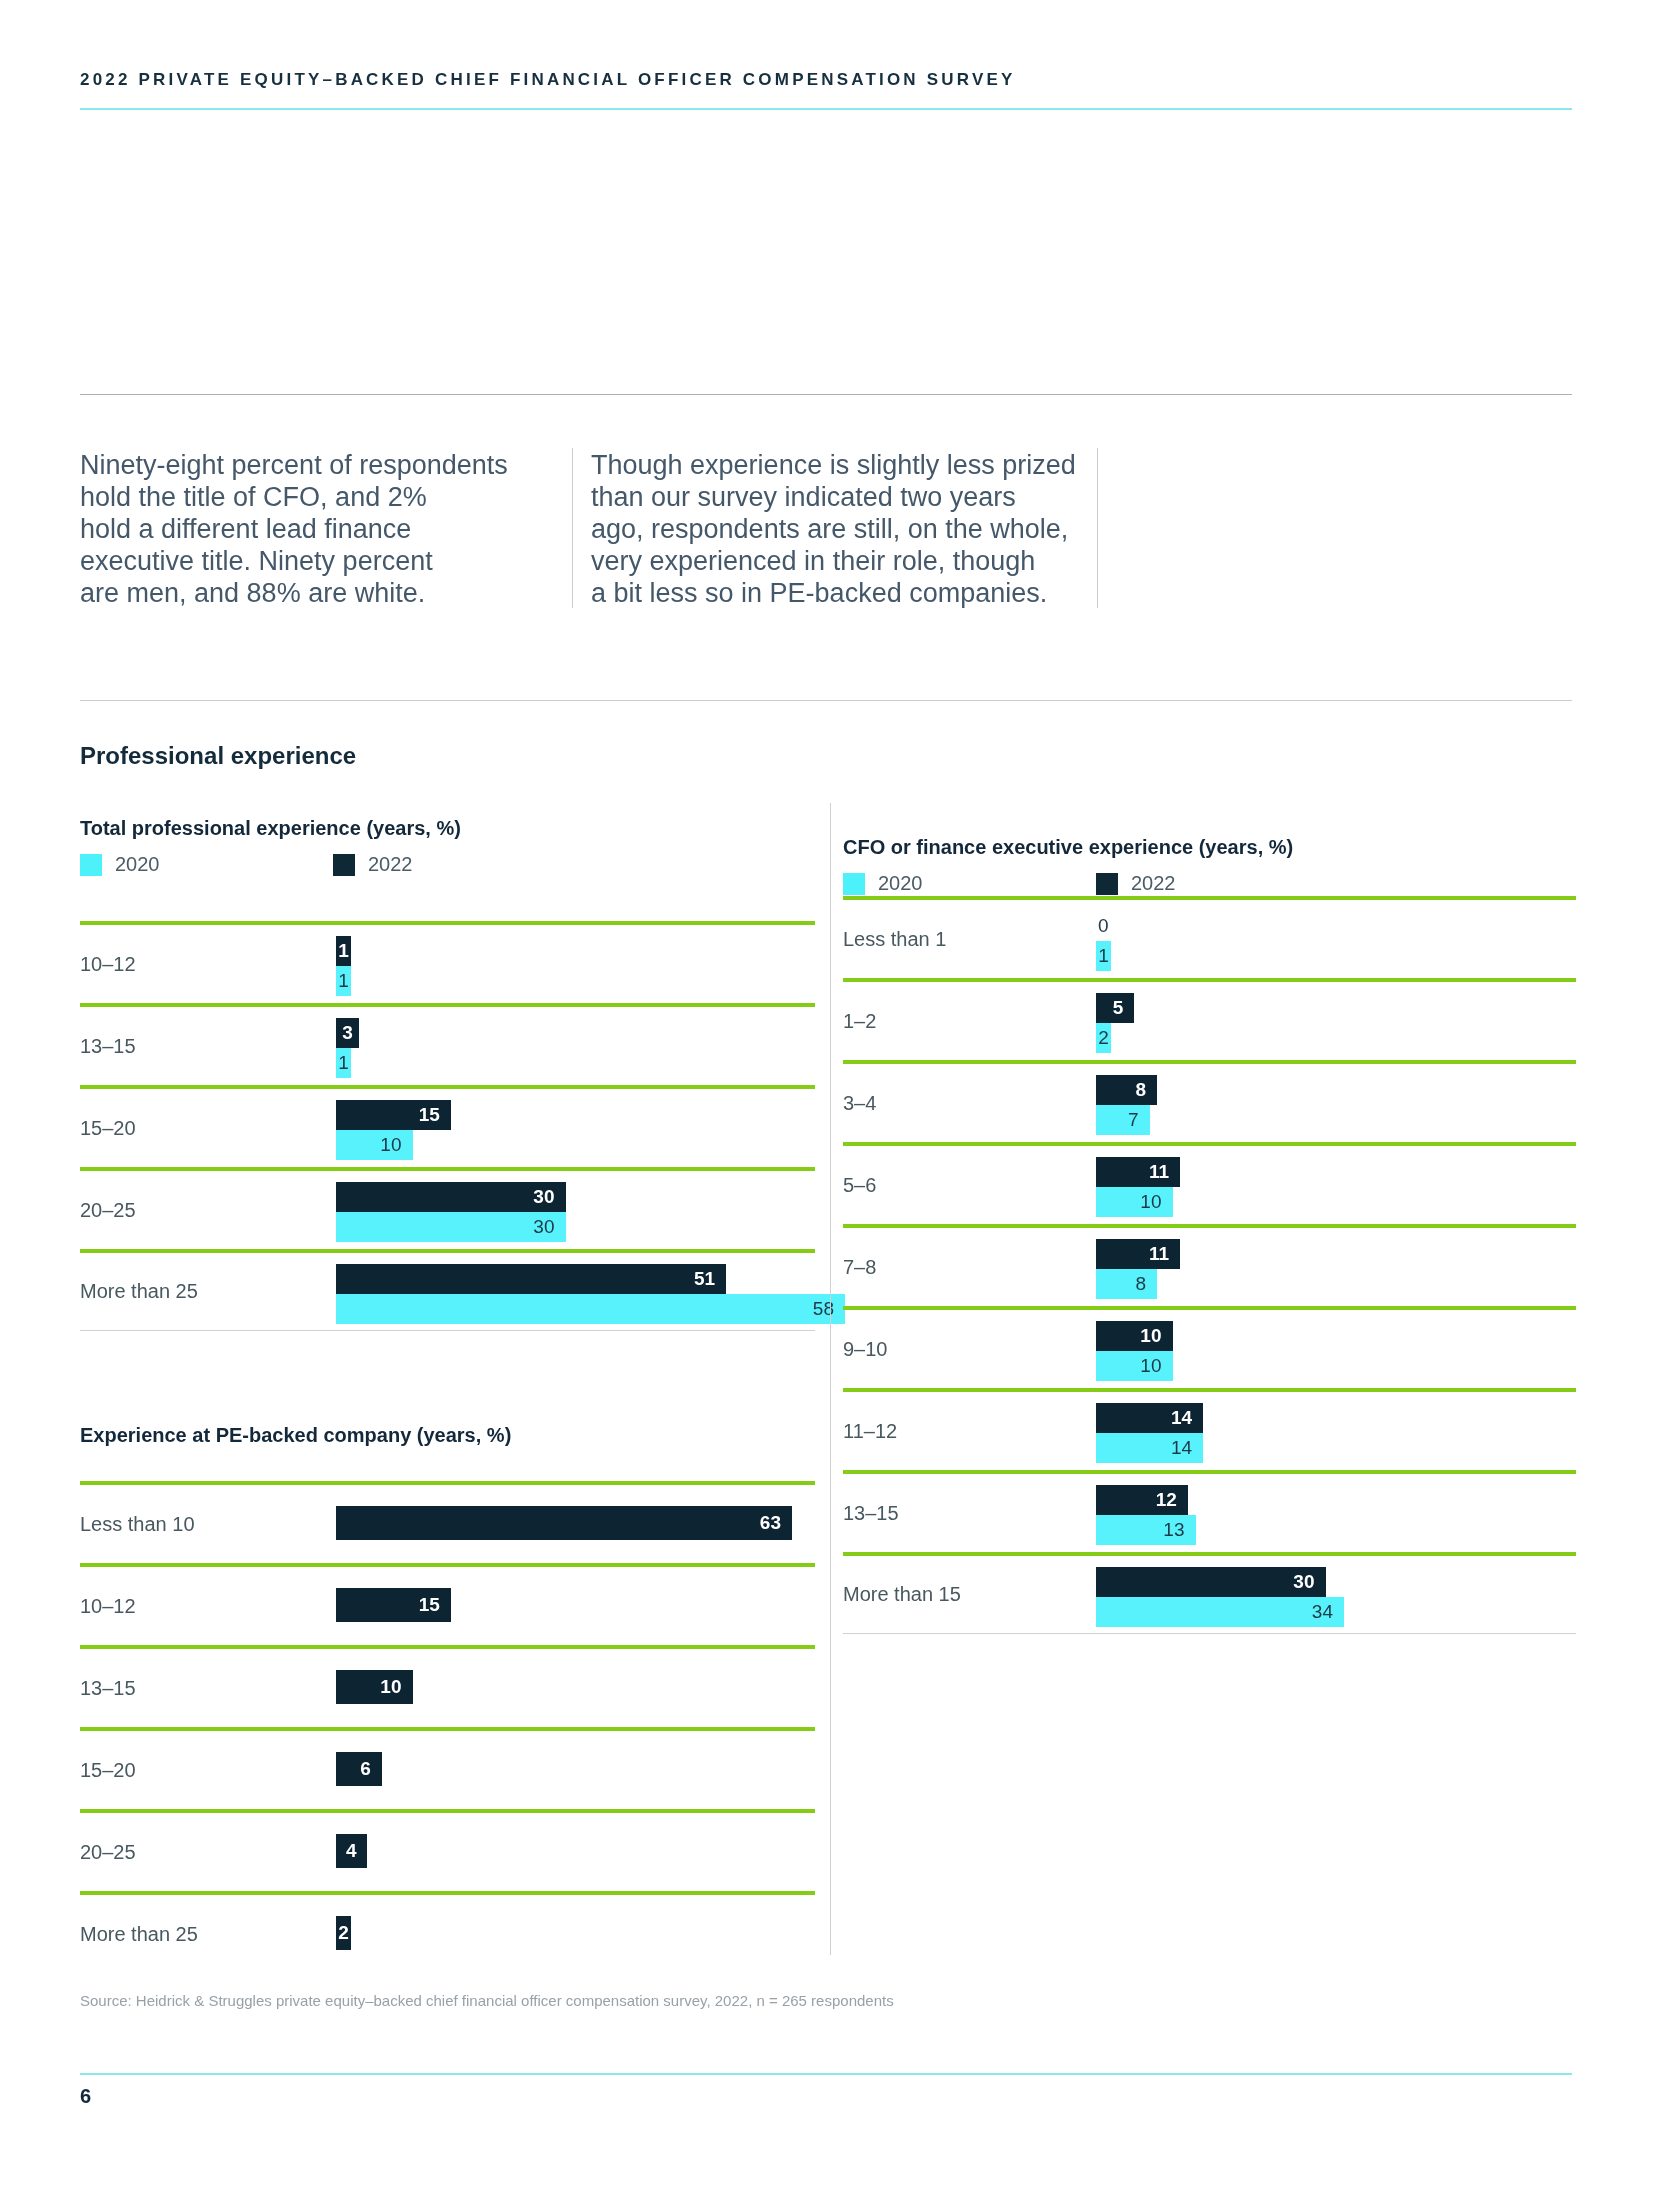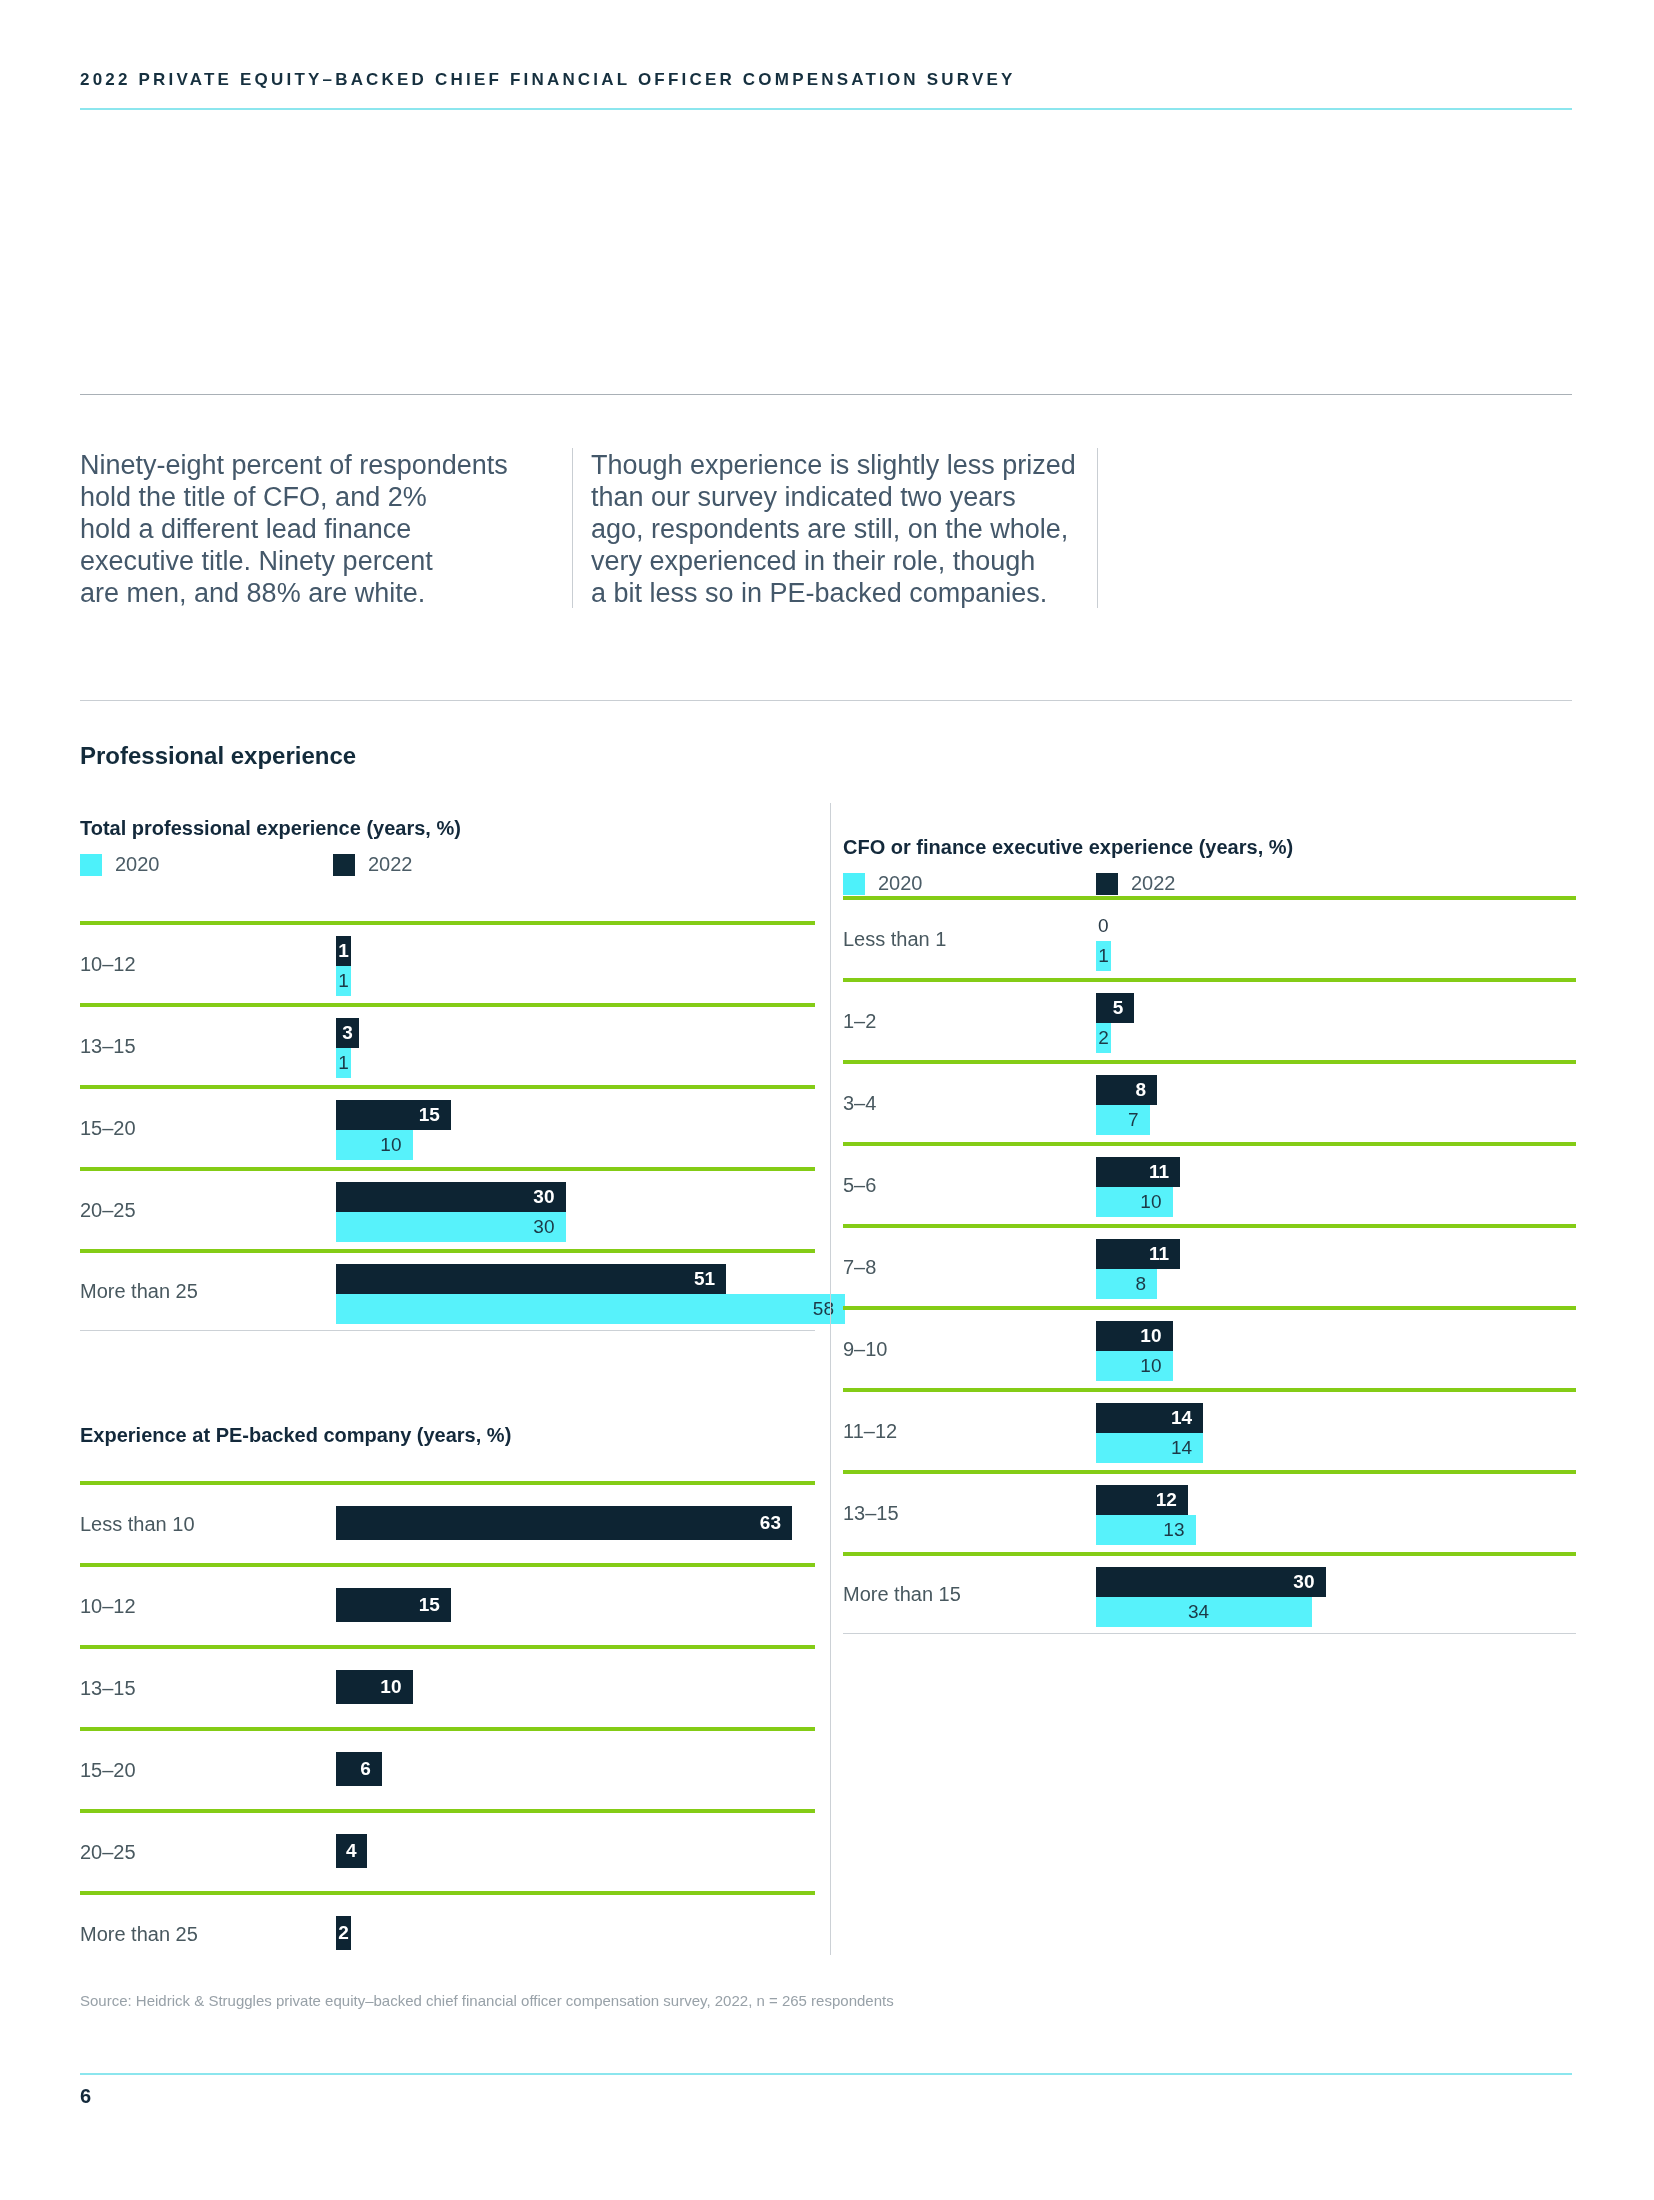--- a/index.html
+++ b/index.html
@@ -256,21 +256,21 @@
               <span class="bar-value">13</span>
             </div>
           </div>
         </div>
         <div class="chart-row last-rule">
           <div class="row-label">More than 15</div>
           <div class="row-bars" style="left: 253px;">
             <div class="bar bar-2022" style="width: 229.5px;">
               <span class="bar-value">30</span>
             </div>
-            <div class="bar bar-2020" style="width: 216px; justify-content: center;">
+            <div class="bar bar-2020" style="width: 248px;">
               <span class="bar-value">34</span>
             </div>
           </div>
         </div>
       </div>
     </div>
   <div class="chart chart-3" id="chart-2">
       <div class="chart-title">Experience at PE-backed company (years, %)</div>
       <div class="chart-rows" style="margin-top: 35px;">
         <div class="chart-row">

